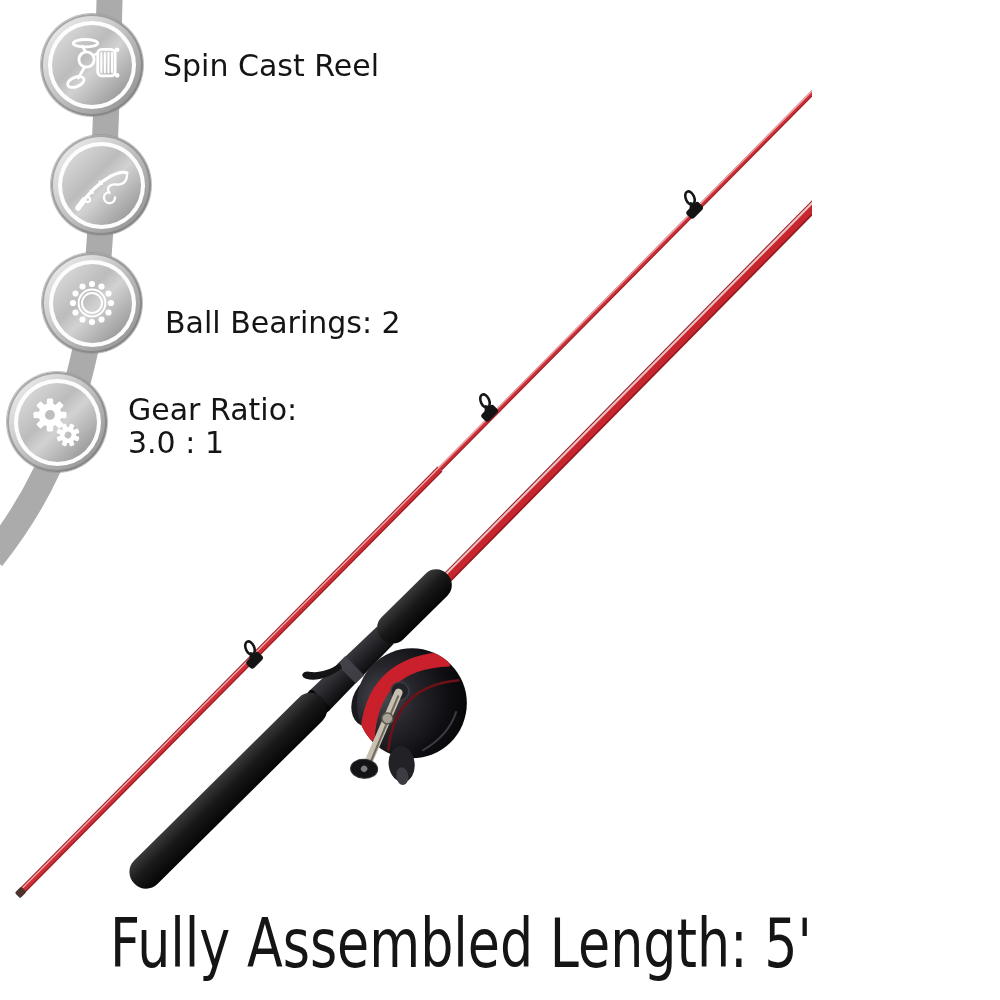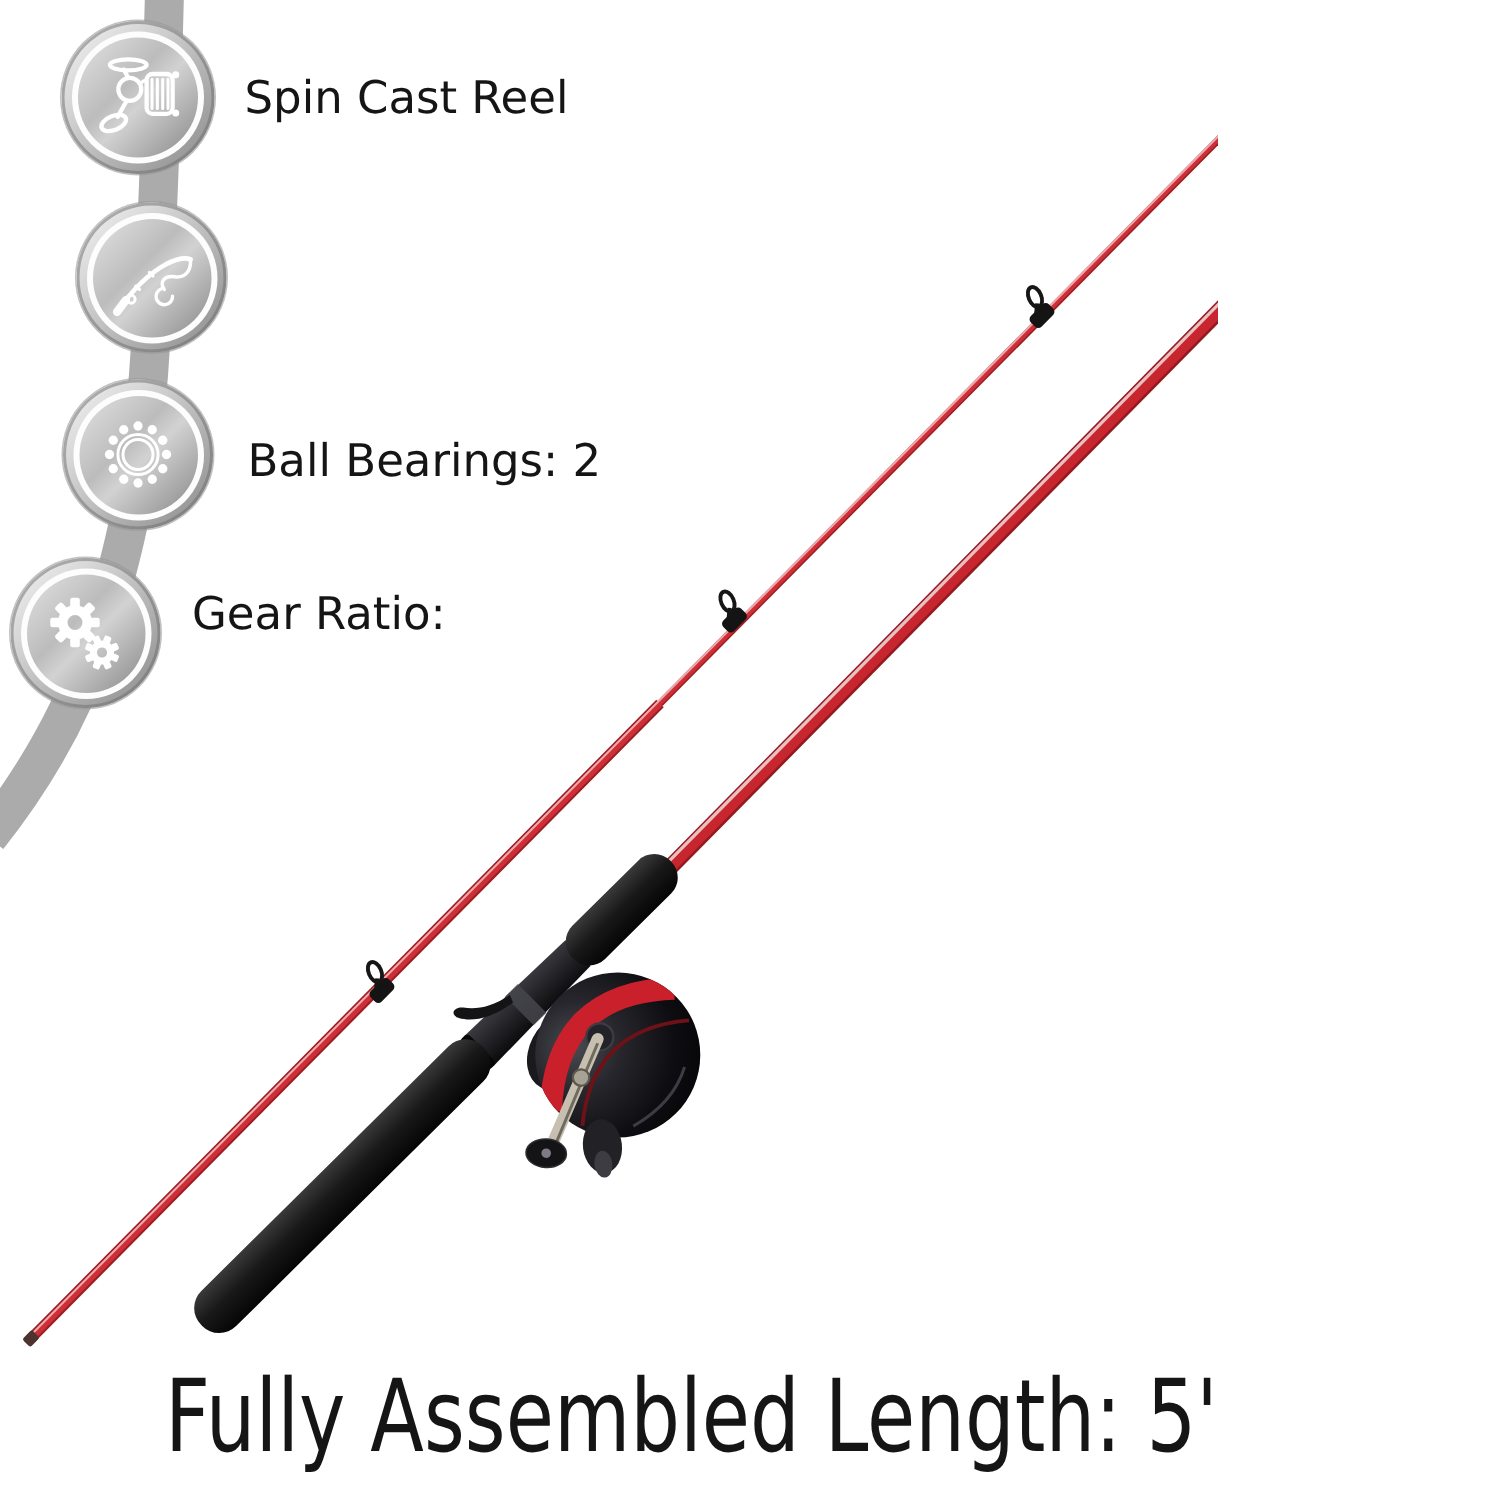--- a/index.html
+++ b/index.html
@@ -203,20 +203,21 @@
           <rect x="-2.4" y="-11.6" width="4.8" height="4.8" rx="1.2" transform="rotate(225)"></rect>
           <rect x="-2.4" y="-11.6" width="4.8" height="4.8" rx="1.2" transform="rotate(270)"></rect>
           <rect x="-2.4" y="-11.6" width="4.8" height="4.8" rx="1.2" transform="rotate(315)"></rect>
         </g>
         <path fill-rule="evenodd" d="M 0,-8 a 8,8 0 1,0 0,16 a 8,8 0 1,0 0,-16 M 0,-3.4 a 3.4,3.4 0 1,1 0,6.8 a 3.4,3.4 0 1,1 0,-6.8"></path>
       </g>
     </svg>
   </div>
 
   <div class="feature-label" style="left:163px;top:48px;">Spin Cast Reel</div>
-  <div class="feature-label" style="left:165px;top:290px;">Ball Bearings: 2</div>
+  <div class="feature-label" style="left:165px;top:305px;">Ball Bearings: 2</div>
   <div class="feature-label two-line" style="left:128px;top:393px;">
     <div>Gear Ratio:</div>
+    <div>3.0 : 1</div>
   </div>
 
   <div class="footer">Fully Assembled Length: 5' 6" (66")</div>
 
 </div>
 
 </body></html>

